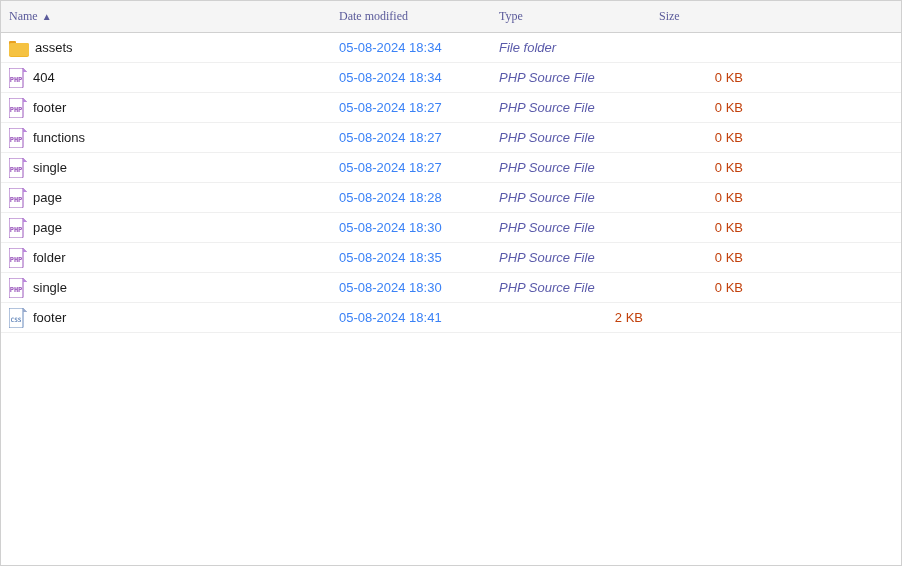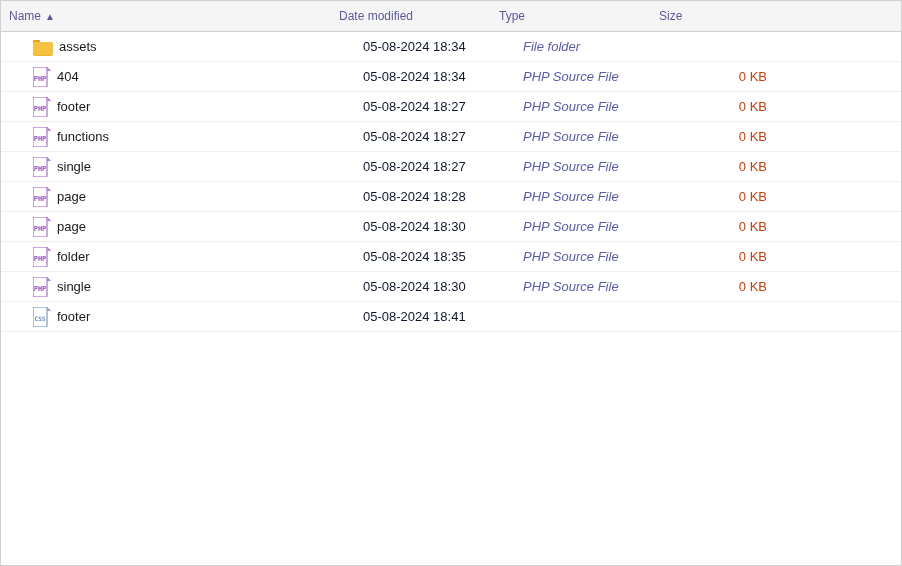--- a/index.html
+++ b/index.html
@@ -27,20 +27,21 @@
       flex-direction: column;
     }
 
     .table-header {
       display: grid;
       grid-template-columns: 330px 160px 160px 100px 50px;
       background: #f5f5f5;
       border-bottom: 1px solid #d0d0d0;
       padding: 4px 0;
       position: relative;
+      font-family: Liberation Serif, serif;
     }
 
     .header-cell {
       padding: 4px 8px;
       color: #5a5a9a;
       font-size: 12px;
       font-weight: normal;
       display: flex;
       align-items: center;
       gap: 4px;
@@ -57,39 +58,38 @@
       flex: 1;
       overflow-y: auto;
     }
 
     .table-row {
       display: grid;
       grid-template-columns: 330px 160px 160px 100px 50px;
       border-bottom: 1px solid #efefef;
       align-items: center;
       min-height: 30px;
-      padding-left: 24px;
     }
 
     .cell {
       padding: 4px 8px;
       display: flex;
       align-items: center;
       gap: 6px;
       white-space: nowrap;
       overflow: hidden;
       text-overflow: ellipsis;
     }
 
     .cell.name-cell {
       color: #1a1a1a;
     }
 
     .cell.date-cell {
-      color: #0f172a;
+      color: #3b82f6;
     }
 
     .cell.type-cell {
       color: #5a5aaa;
       font-style: italic;
     }
 
     .cell.size-cell {
       color: #c2410c;
       justify-content: flex-end;
@@ -276,16 +276,17 @@
             <svg width="18" height="20" viewBox="0 0 18 20">
     <rect x="0" y="0" width="14" height="20" rx="1" fill="white" stroke="#6688bb" stroke-width="1"></rect>
     <polygon points="14,0 18,4 14,4" fill="#6688bb"></polygon>
     <polygon points="14,0 14,4 18,4" fill="#99aacc"></polygon>
     <text x="7" y="14" text-anchor="middle" font-size="6" fill="#6688bb" font-weight="bold" font-family="monospace">CSS</text>
   </svg>
           </span>
           <span>footer</span>
         </div>
         <div class="cell date-cell">05-08-2024 18:41</div>
+        <div class="cell size-cell">2 KB</div>
         <div class="cell"></div>
       </div>
     </div>
 </div>
 
 </body></html>

